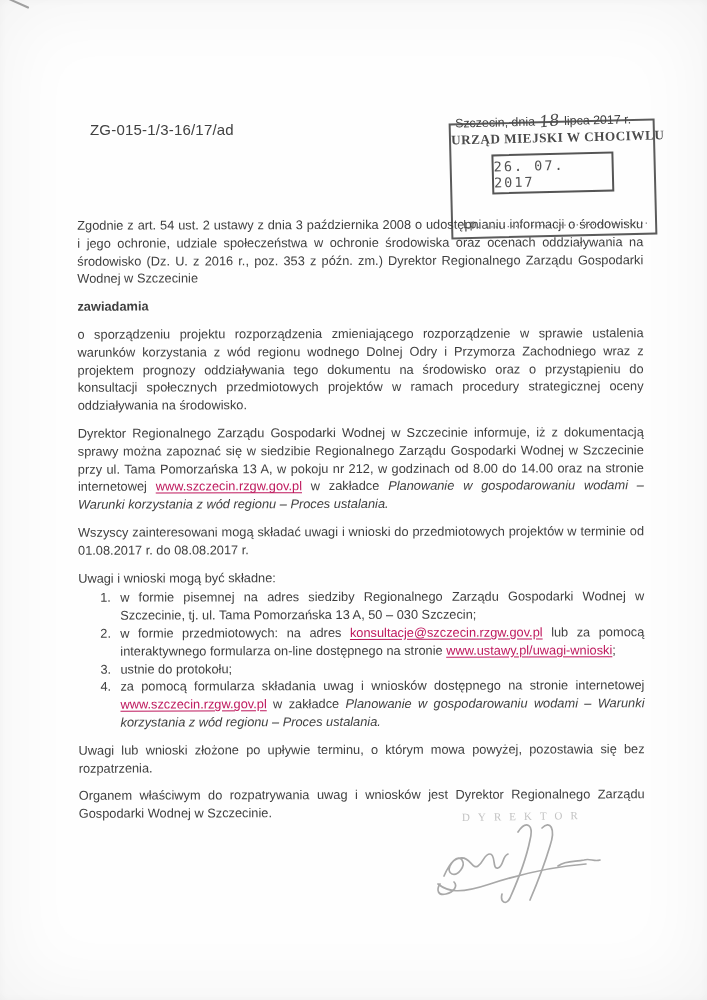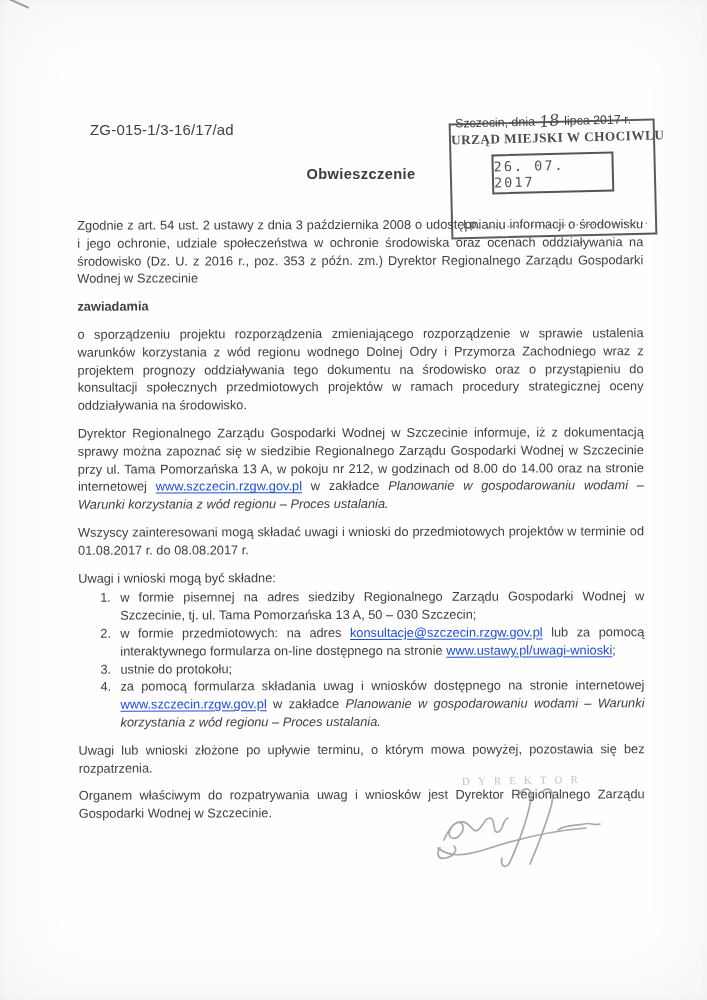--- a/index.html
+++ b/index.html
@@ -63,47 +63,46 @@
     position:absolute;left:78px;top:216px;width:566px;
     font-size:12.8px;line-height:17.8px;color:#3f3f3f;
     transform:rotate(-0.15deg);
   }
   .body-text p{margin:0 0 10px 0;text-align:justify;}
   .announce{
     text-align:center;font-weight:700;margin:0 0 10px 0 !important;
   }
   .bold{font-weight:400;}
   .ital{font-style:italic;}
-  .lnk{text-decoration:underline;color:#1d4ed8;text-underline-offset:2px;}
+  .lnk{text-decoration:underline;color:#be185d;text-underline-offset:2px;}
   .list{margin:0 0 10px 0;}
   .li{display:flex;margin:0;}
   .li .num{width:20px;margin-left:22px;flex:0 0 auto;}
   .li .li-text{flex:1;text-align:justify;}
   
   .signature{
-    position:absolute;left:430px;top:764px;width:220px;height:110px;
+    position:absolute;left:430px;top:800px;width:220px;height:110px;
   }
   .director-stamp-text{
     position:absolute;left:32px;top:10px;
     font-size:11px;letter-spacing:8px;color:#c3c3c3;
     font-family:"Liberation Serif",serif;white-space:nowrap;
     transform:rotate(-1deg);
   }
   .signature svg{position:absolute;left:0;top:18px;}
 </style>
 </head>
 <body>
 
 <div class="sheet">
 
   <div class="corner-artifact"></div>
 
   <div class="doc-ref">ZG-015-1/3-16/17/ad</div>
 
-  <div class="doc-title">Obwieszczenie</div>
 
   <div class="dateline"><span>Szczecin, dnia</span> <span class="handwritten-day">18</span> <span>lipca 2017 r.</span></div>
 
   <div class="stamp">
     <div class="stamp-office">URZĄD MIEJSKI W CHOCIWLU</div>
     <div class="stamp-datebox">
       <span class="stamp-date">26. 07. 2017</span>
     </div>
     <div class="stamp-lp"><span>Lp.</span>&nbsp;&nbsp;<span class="dots">.............................................</span></div>
   </div>

